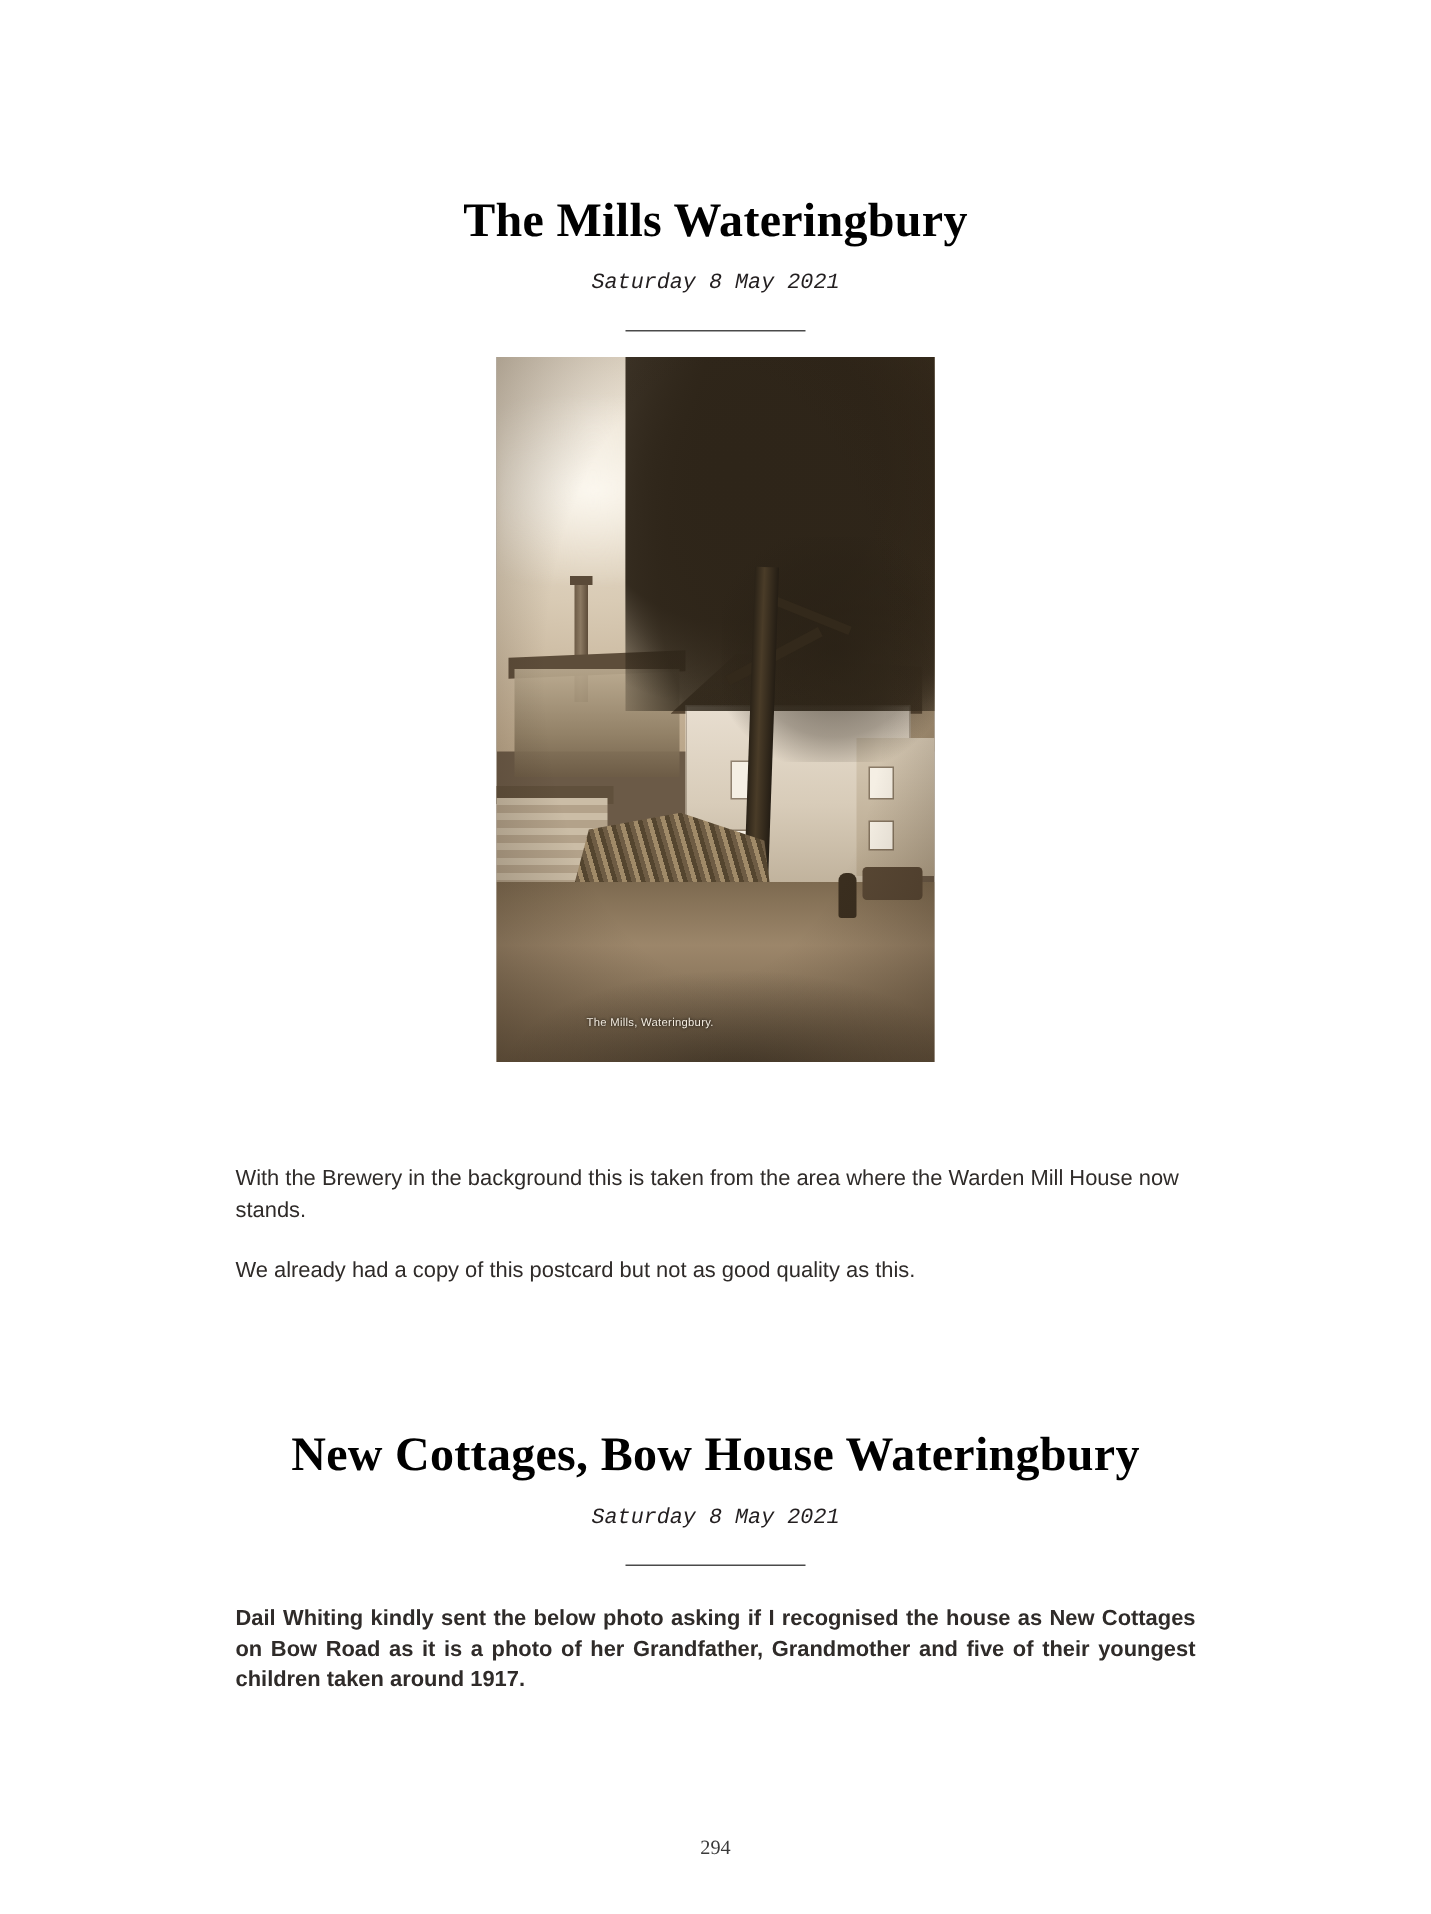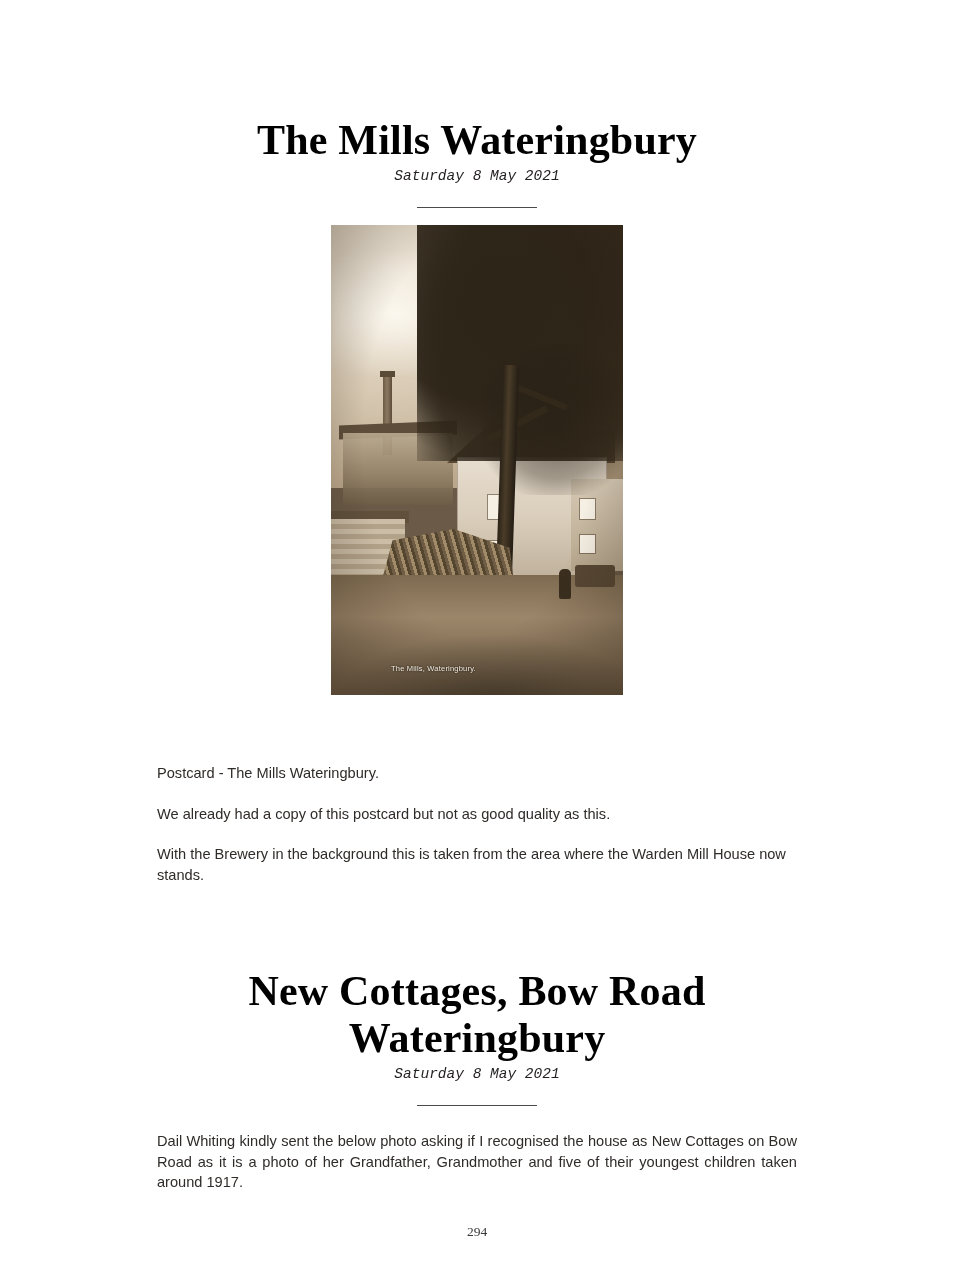--- a/index.html
+++ b/index.html
@@ -27,26 +27,26 @@
     width: 640px;
     margin: 0 auto;
     position: relative;
   }
   #article-1 { padding-top: 113px; }
   #article-2 { padding-top: 78px; }
 
   .article-title {
     font-family: "Liberation Serif", serif;
     font-weight: bold;
-    font-size: 42px;
+    font-size: 32px;
     line-height: 1.12;
     text-align: center;
     color: #000000;
     letter-spacing: 0.2px;
-    margin: 4px;
+    margin: 16px;
   }
   .article-date {
     font-family: Liberation Mono, monospace;
     font-style: italic;
     font-size: 14.5px;
     text-align: center;
     color: #231f20;
     margin-top: 4px;
   }
   .divider {
@@ -221,21 +221,21 @@
 
   
   .body-block { margin-top: 34px; }
   .para {
     font-size: 14.6px;
     line-height: 1.42;
     color: #2f2b29;
     margin: 0 0 20px 0;
   }
   .para:last-child { margin-bottom: 0; }
-  .para.justify { text-align: justify; }
+  .para.justify { text-align: justify; font-weight: bold; }
 
   #article-2 .body-block { margin-top: 25px; }
 
   
   .page-number {
     position: absolute;
     left: 0; right: 0;
     top: 1224px;
     text-align: center;
     font-family: "Liberation Serif", serif;
@@ -282,29 +282,28 @@
         <div class="ground"></div>
         <div class="cart"></div>
         <div class="figurefg"></div>
         <div class="ground-shadow"></div>
         <div class="vignette"></div>
         <div class="photo-caption-strip">The Mills, Wateringbury.</div>
       </div>
     </div>
 
     <div class="body-block">
-      <p class="para">Postcard - The Mills Wateringbury.</p>
+      <p class="para">With the Brewery in the background this is taken from the area where the Warden Mill House now stands.</p>
       <p class="para">We already had a copy of this postcard but not as good quality as this.</p>
-      <p class="para">With the Brewery in the background this is taken from the area where the Warden Mill House now stands.</p>
     </div>
   </div>
 
   <div class="article" id="article-2">
 
-    <h1 class="article-title">New Cottages, Bow Road Wateringbury</h1>
+    <h1 class="article-title">New Cottages, Bow House Wateringbury</h1>
 
     <div class="article-date">Saturday 8 May 2021</div>
 
     <div class="divider"></div>
 
     <div class="body-block">
       <p class="para justify">Dail Whiting kindly sent the below photo asking if I recognised the house as New Cottages on Bow Road as it is a photo of her Grandfather, Grandmother and five of their youngest children taken around 1917.</p>
     </div>
   </div>
 

